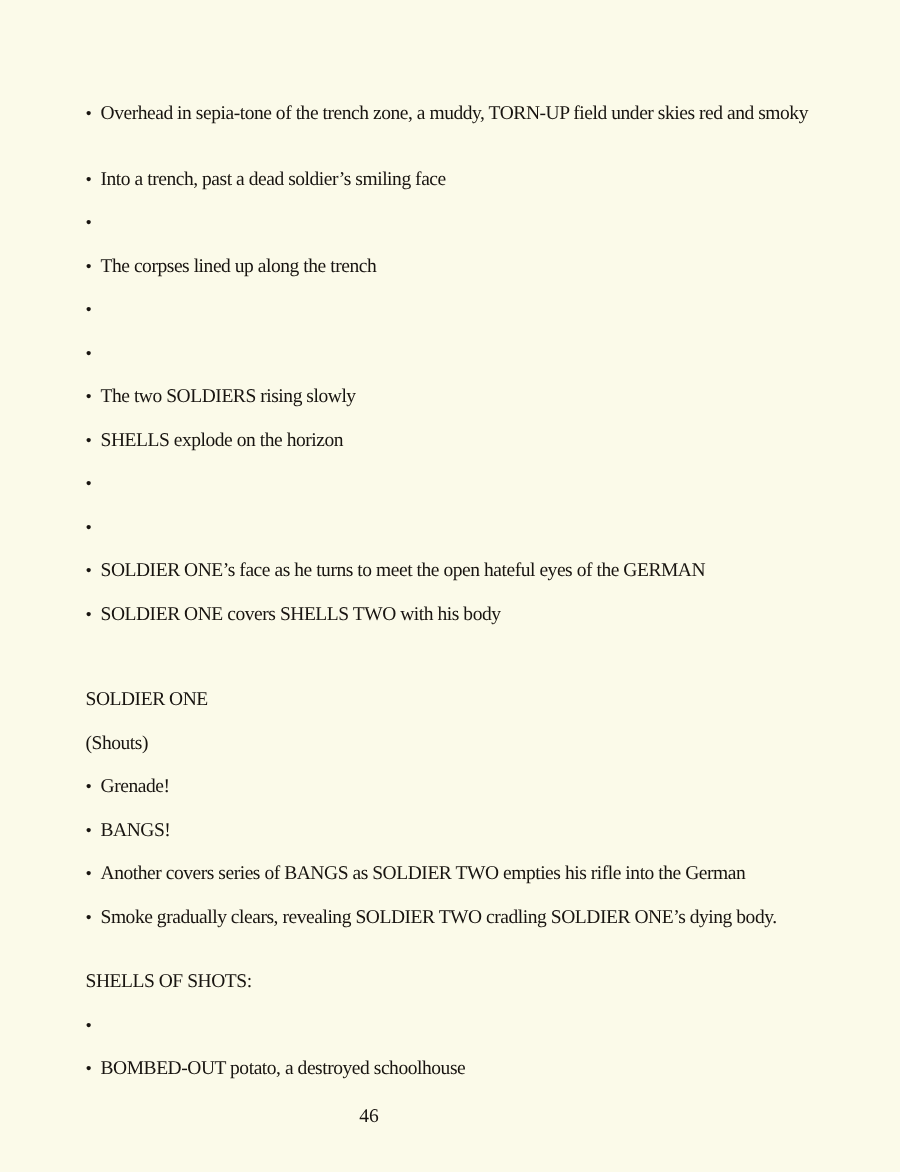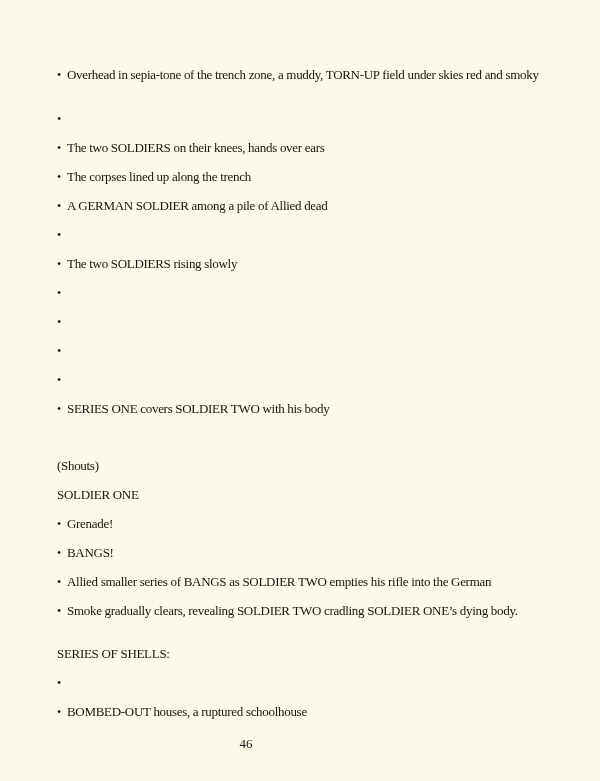--- a/index.html
+++ b/index.html
@@ -62,103 +62,104 @@
 
 <div class="page">
 
   <div class="line gap-lg">
     <span class="marker">•</span>
     <span class="text">Overhead in sepia-tone of the trench zone, a muddy, TORN-UP field under skies red and smoky</span>
   </div>
 
   <div class="line">
     <span class="marker">•</span>
+    <span class="text">Into a trench, past a dead soldier’s smiling face</span>
   </div>
 
   <div class="line">
     <span class="marker">•</span>
-    <span class="text">The two SOLDIERS on their knees, hands over ears</span>
   </div>
 
   <div class="line">
     <span class="marker">•</span>
     <span class="text">The corpses lined up along the trench</span>
   </div>
 
   <div class="line">
     <span class="marker">•</span>
-    <span class="text">A GERMAN SOLDIER among a pile of Allied dead</span>
   </div>
 
   <div class="line">
     <span class="marker">•</span>
   </div>
 
   <div class="line">
     <span class="marker">•</span>
     <span class="text">The two SOLDIERS rising slowly</span>
   </div>
 
   <div class="line">
     <span class="marker">•</span>
+    <span class="text">SHELLS explode on the horizon</span>
   </div>
 
   <div class="line">
     <span class="marker">•</span>
   </div>
 
   <div class="line">
     <span class="marker">•</span>
   </div>
 
   <div class="line">
     <span class="marker">•</span>
+    <span class="text">SOLDIER ONE’s face as he turns to meet the open hateful eyes of the GERMAN</span>
   </div>
 
   <div class="line gap-xl">
     <span class="marker">•</span>
-    <span class="text">SERIES ONE covers SOLDIER TWO with his body</span>
+    <span class="text">SOLDIER ONE covers SHELLS TWO with his body</span>
+  </div>
+
+  <div class="line">
+    <span class="text">SOLDIER ONE</span>
   </div>
 
   <div class="line">
     <span class="text">(Shouts)</span>
-  </div>
-
-  <div class="line">
-    <span class="text">SOLDIER ONE</span>
   </div>
 
   <div class="line">
     <span class="marker">•</span>
     <span class="text">Grenade!</span>
   </div>
 
   <div class="line">
     <span class="marker">•</span>
     <span class="text">BANGS!</span>
   </div>
 
   <div class="line">
     <span class="marker">•</span>
-    <span class="text">Allied smaller series of BANGS as SOLDIER TWO empties his rifle into the German</span>
+    <span class="text">Another covers series of BANGS as SOLDIER TWO empties his rifle into the German</span>
   </div>
 
   <div class="line gap-md">
     <span class="marker">•</span>
     <span class="text">Smoke gradually clears, revealing SOLDIER TWO cradling SOLDIER ONE’s dying body.</span>
   </div>
 
   <div class="line">
-    <span class="text">SERIES OF SHELLS:</span>
+    <span class="text">SHELLS OF SHOTS:</span>
   </div>
 
   <div class="line">
     <span class="marker">•</span>
   </div>
 
   <div class="line gap-sm">
     <span class="marker">•</span>
-    <span class="text">BOMBED-OUT houses, a ruptured schoolhouse</span>
+    <span class="text">BOMBED-OUT potato, a destroyed schoolhouse</span>
   </div>
 
   <div class="page-number">46</div>
 
 </div>
 
 </body></html>

